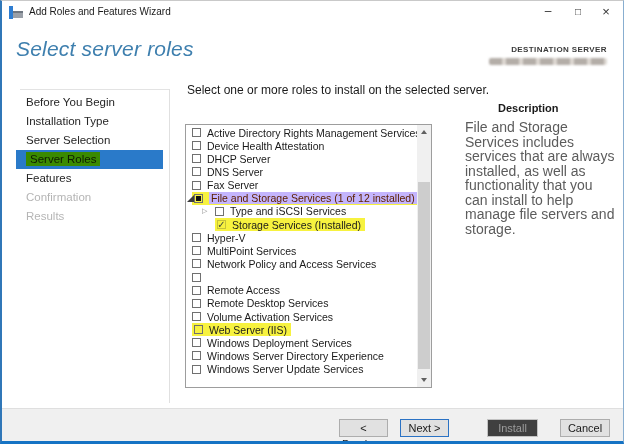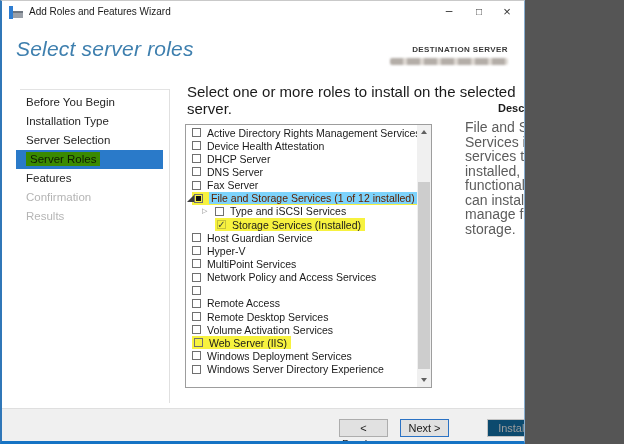--- a/index.html
+++ b/index.html
@@ -1,20 +1,20 @@
 <!DOCTYPE html>
 <html><head>
 <meta charset="utf-8">
 <style>
   * { margin:0; padding:0; box-sizing:border-box; }
   html,body { background:#555; }
   body { font-family:"Liberation Sans","DejaVu Sans",sans-serif; }
 
   .window{
-    position:relative; width:525px; height:444px; background:#ffffff; overflow:hidden;
+    position:relative; width:624px; height:444px; background:#ffffff; overflow:hidden;
     border-left:2px solid #3077b8; border-right:1px solid #88aed0;
     border-top:1px solid #c9c9c9; border-bottom:3px solid #1573c4;
   }
 
   
   .titlebar{ position:absolute; top:0; left:0; right:0; height:22px; background:#ffffff; }
   .app-icon{ position:absolute; left:7px; top:5px; width:16px; height:13px; }
   .app-icon .flag{ position:absolute; left:0; top:0; width:4px; height:13px; background:#2e7dd1; }
   .app-icon .box{ position:absolute; left:4px; top:5px; width:10px; height:7px; background:#9aa0a8; border-top:2px solid #6e7680; }
   .titlebar .title{ position:absolute; left:27px; top:0; line-height:22px; font-size:10px; color:#1a1a1a; }
@@ -37,58 +37,58 @@
   .vline{ position:absolute; left:167px; top:88px; width:1px; height:314px; background:#e0e0e0; }
 
   
   .sidebar{ position:absolute; left:14px; top:92px; width:147px; }
   .nav-item{ height:19px; line-height:19px; padding-left:10px; font-size:11.5px; color:#262626; white-space:nowrap; }
   .nav-item.disabled{ color:#b5b5b5; }
   .nav-item.selected{ background:#2a7ac9; color:#ffffff; }
   .hl-green-side{ background:#3a8a00; color:#0e1a00; padding:1px 4px; }
 
   
-  .instruction{ position:absolute; left:185px; top:82px; font-size:15px; color:#1a1a1a; }
+  .instruction{ position:absolute; left:185px; top:82px; font-size:12px; color:#1a1a1a; }
   .roles-caption{ position:absolute; left:185px; top:107px; font-size:11px; font-weight:bold; color:#1a1a1a;margin-top:40px; }
 
   .listbox{ position:absolute; left:183px; top:123px; width:247px; height:264px; background:#fff; border:1px solid #9d9d9d; }
   .rows{ position:absolute; left:0; top:1px; right:14px; }
   .role-row{ position:relative; height:13.15px; display:flex; align-items:center; font-size:10.5px; color:#1a1a1a; white-space:nowrap; }
   .role-row.lvl0{ padding-left:6px; }
   .role-row.lvl1{ padding-left:29px; }
   .cb{ width:9px; height:9px; border:1px solid #707070; background:#fff; margin-right:6px; flex-shrink:0;
        display:inline-flex; align-items:center; justify-content:center; }
   .cb.checked{ border-color:rgba(110,110,50,.35); background:transparent; color:#3f4a3f; font-size:10px; font-weight:bold; line-height:7px; }
   .cb .cb-inner{ width:5px; height:5px; background:#111; }
   .expander{ position:absolute; top:3px; }
   .expander.expanded{ left:1px; width:0; height:0; border-bottom:7px solid #3c3c3c; border-left:7px solid transparent; }
   .expander.collapsed{ left:16px; top:1px; font-size:7px; color:#808080; line-height:10px; }
   .hl-yellow{ display:inline-flex; align-items:center; background:#f7f23f; height:13px; padding:0 4px 0 2px; }
   .hl-yellow .cb{ background:transparent; }
-  .hl-green{ background:#7dd3fc; color:#5c2000; padding:0 2px; }
+  .hl-green{ background:#c4b5fd; color:#5c2000; padding:0 2px; }
 
   
   .scrollbar{ position:absolute; top:0; right:0; width:14px; height:262px; background:#f0f0f0; }
   .scroll-btn{ position:absolute; left:0; width:14px; height:14px; display:flex; align-items:center; justify-content:center; }
   .scroll-btn.up{ top:0; } .scroll-btn.down{ bottom:0; }
   .tri-up{ width:0;height:0;border-left:3.5px solid transparent;border-right:3.5px solid transparent;border-bottom:4px solid #606060; }
   .tri-down{ width:0;height:0;border-left:3.5px solid transparent;border-right:3.5px solid transparent;border-top:4px solid #606060; }
   .scroll-thumb{ position:absolute; left:1px; width:12px; top:57px; height:187px; background:#cdcdcd; }
 
   
   .desc-heading{ position:absolute; left:463px; top:101px; font-size:11px; font-weight:bold; color:#1a1a1a;padding-left:33px; }
   .desc-text{ position:absolute; left:463px; top:119px; width:152px; font-size:14px; line-height:14.5px; color:#5c5c5c; }
 
   
   .footer{ position:absolute; left:0; right:0; bottom:0; height:33px; background:#f0f0f0; border-top:1px solid #dfdfdf; }
   .btn{ position:absolute; top:418px; height:18px; font-size:11px; color:#1a1a1a; text-align:center;
         background:#e1e1e1; border:1px solid #adadad; line-height:16px; font-family:inherit; }
   .btn-prev{ left:337px; width:49px; }
   .btn-next{ left:398px; width:49px; border-color:#2a72c4; }
-  .btn-install{ left:485px; width:51px; background:#0c4a6e; border-color:#c3c3c3; color:#9c9c9c; }
+  .btn-install{ left:485px; width:51px; background:#404040; border-color:#c3c3c3; color:#9c9c9c; }
   .btn-cancel{ left:558px; width:50px; }
 </style>
 </head>
 <body>
 
 <div class="window">
 
   <div class="titlebar">
     <div class="app-icon">
       <div class="flag"></div>
@@ -157,24 +157,20 @@
           <span class="role-label">Type and iSCSI Services</span>
         </div>
         <div class="role-row lvl1">
           <span class="hl-yellow">
             <span class="cb checked">✓</span>
             <span class="role-label">Storage Services (Installed)</span>
           </span>
         </div>
         <div class="role-row lvl0">
           <span class="cb unchecked"></span>
-          <span class="role-label">Host Guardian Service</span>
-        </div>
-        <div class="role-row lvl0">
-          <span class="cb unchecked"></span>
           <span class="role-label">Hyper-V</span>
         </div>
         <div class="role-row lvl0">
           <span class="cb unchecked"></span>
           <span class="role-label">MultiPoint Services</span>
         </div>
         <div class="role-row lvl0">
           <span class="cb unchecked"></span>
           <span class="role-label">Network Policy and Access Services</span>
         </div>
@@ -199,20 +195,24 @@
             <span class="role-label">Web Server (IIS)</span>
           </span>
         </div>
         <div class="role-row lvl0">
           <span class="cb unchecked"></span>
           <span class="role-label">Windows Deployment Services</span>
         </div>
         <div class="role-row lvl0">
           <span class="cb unchecked"></span>
           <span class="role-label">Windows Server Directory Experience</span>
+        </div>
+        <div class="role-row lvl0">
+          <span class="cb unchecked"></span>
+          <span class="role-label">Windows Server Update Services</span>
         </div>
       </div>
     <div class="scrollbar">
       <div class="scroll-btn up">
           <span class="tri-up"></span>
         </div>
       <div class="scroll-thumb"></div>
       <div class="scroll-btn down">
           <span class="tri-down"></span>
         </div>

